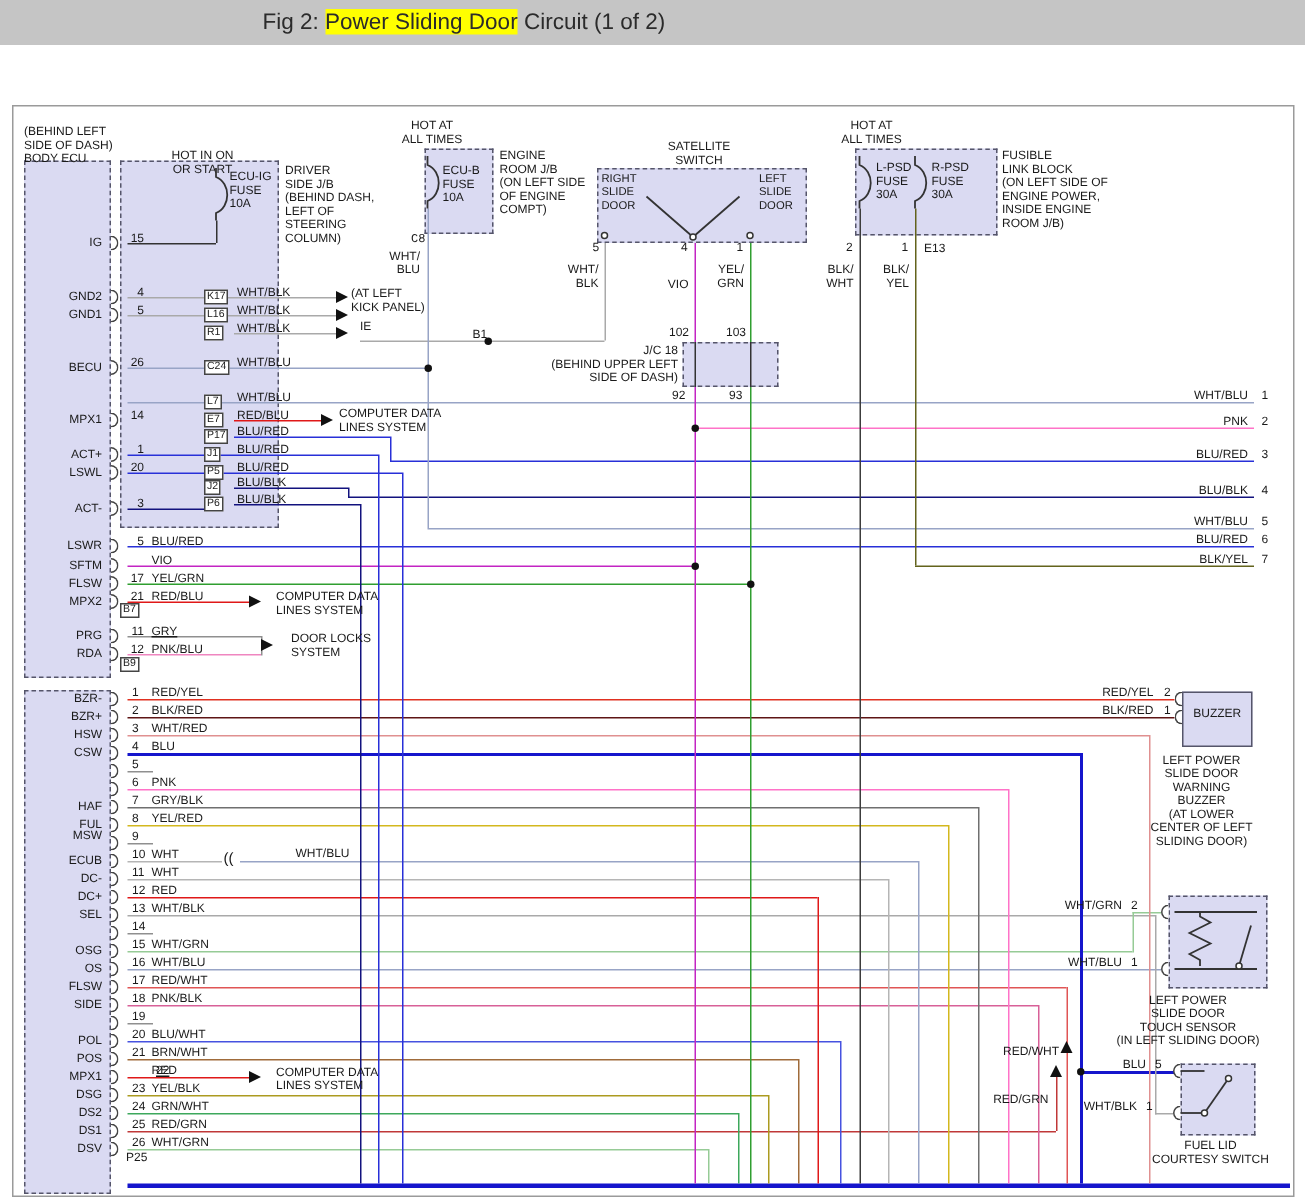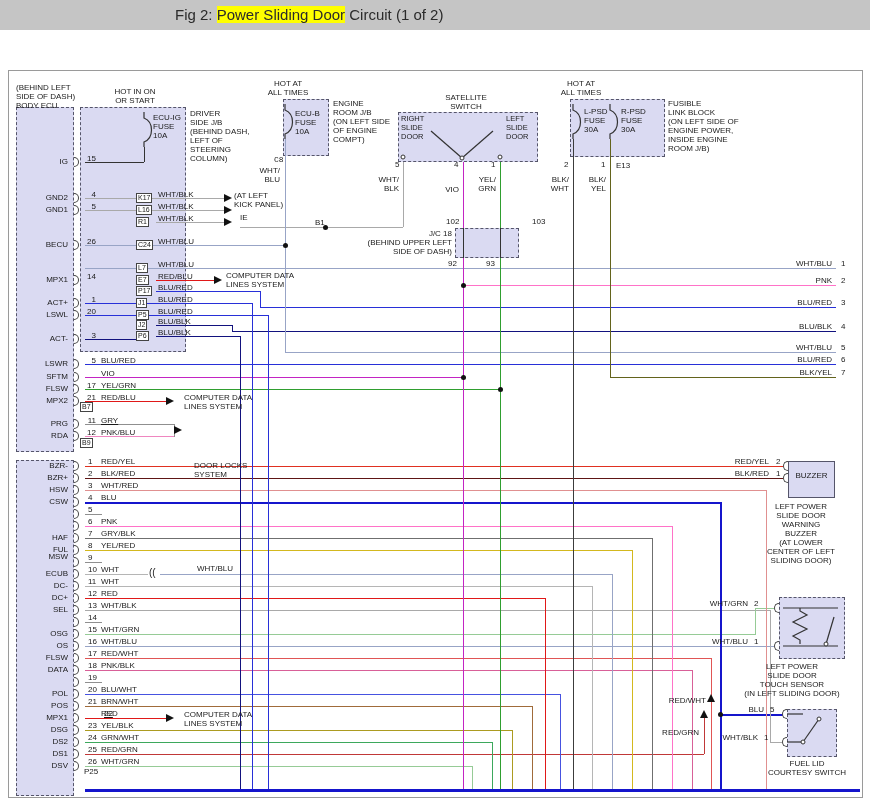--- a/index.html
+++ b/index.html
@@ -188,21 +188,21 @@
     <div class="txt" style="right: 802px; top: 552px; text-align: right;">MSW</div>
     <div class="txt" style="right: 802px; top: 533px; text-align: right;">HAF</div>
     <div class="txt" style="right: 802px; top: 545px; text-align: right;">FUL</div>
     <div class="txt" style="right: 802px; top: 569px; text-align: right;">ECUB</div>
     <div class="txt" style="right: 802px; top: 581px; text-align: right;">DC-</div>
     <div class="txt" style="right: 802px; top: 593px; text-align: right;">DC+</div>
     <div class="txt" style="right: 802px; top: 605px; text-align: right;">SEL</div>
     <div class="txt" style="right: 802px; top: 629px; text-align: right;">OSG</div>
     <div class="txt" style="right: 802px; top: 641px; text-align: right;">OS</div>
     <div class="txt" style="right: 802px; top: 653px; text-align: right;">FLSW</div>
-    <div class="txt" style="right: 802px; top: 665px; text-align: right;">DATA</div>
+    <div class="txt" style="right: 802px; top: 665px; text-align: right;">SIDE</div>
     <div class="txt" style="right: 802px; top: 689px; text-align: right;">POL</div>
     <div class="txt" style="right: 802px; top: 701px; text-align: right;">POS</div>
     <div class="txt" style="right: 802px; top: 713px; text-align: right;">MPX1</div>
     <div class="txt" style="right: 802px; top: 725px; text-align: right;">DSG</div>
     <div class="txt" style="right: 802px; top: 737px; text-align: right;">DS2</div>
     <div class="txt" style="right: 802px; top: 749px; text-align: right;">DS1</div>
     <div class="txt" style="right: 802px; top: 761px; text-align: right;">DSV</div>
     <div class="bump r" style="left: 74px; top: 461px;"></div>
     <div class="txt" style="left: 88px; top: 457px;">1</div>
     <div class="bump r" style="left: 74px; top: 473px;"></div>
@@ -337,21 +337,21 @@
     <div class="txt" style="right: 101px; top: 469px; text-align: right;">BLK/RED</div>
     <div class="txt" style="left: 776px; top: 469px;">1</div>
     <div class="txt" style="right: 122px; top: 599px; text-align: right;">WHT/GRN</div>
     <div class="txt" style="left: 754px; top: 599px;">2</div>
     <div class="txt" style="right: 122px; top: 637px; text-align: right;">WHT/BLU</div>
     <div class="txt" style="left: 754px; top: 637px;">1</div>
     <div class="txt" style="right: 106px; top: 705px; text-align: right;">BLU</div>
     <div class="txt" style="left: 770px; top: 705px;">5</div>
     <div class="txt" style="right: 112px; top: 733px; text-align: right;">WHT/BLK</div>
     <div class="txt" style="left: 764px; top: 733px;">1</div>
-    <div class="txt" style="left: 100px; top: 87px; width: 70px; text-align: center;">HOT IN ON
+    <div class="txt" style="left: 100px; top: 99px; width: 70px; text-align: center;">HOT IN ON
 OR START</div>
     <div class="txt" style="left: 253px; top: 79px; width: 70px; text-align: center;">HOT AT
 ALL TIMES</div>
     <div class="txt" style="left: 546px; top: 79px; width: 70px; text-align: center;">HOT AT
 ALL TIMES</div>
     <div class="txt" style="left: 190px; top: 109px;">DRIVER
 SIDE J/B
 (BEHIND DASH,
 LEFT OF
 STEERING
@@ -402,34 +402,34 @@
 YEL</div>
     <div class="txt" style="left: 395px; top: 160px;">5</div>
     <div class="txt" style="left: 454px; top: 160px;">4</div>
     <div class="txt" style="left: 491px; top: 160px;">1</div>
     <div class="txt" style="left: 564px; top: 160px;">2</div>
     <div class="txt" style="left: 601px; top: 160px;">1</div>
     <div class="txt" style="right: 418px; top: 229px; text-align: right;">J/C 18
 (BEHIND UPPER LEFT
 SIDE OF DASH)</div>
     <div class="txt" style="left: 446px; top: 217px;">102</div>
-    <div class="txt" style="left: 484px; top: 217px; margin-left: 48px;">103</div>
+    <div class="txt" style="left: 484px; top: 217px;">103</div>
     <div class="txt" style="left: 448px; top: 259px;">92</div>
     <div class="txt" style="left: 486px; top: 259px;">93</div>
     <div class="txt" style="left: 234px; top: 191px;">(AT LEFT
 KICK PANEL)</div>
     <div class="txt" style="left: 240px; top: 213px;">IE</div>
     <div class="txt" style="left: 315px; top: 218px;">B1</div>
     <div class="txt" style="left: 226px; top: 271px;">COMPUTER DATA
 LINES SYSTEM</div>
     <div class="txt" style="left: 184px; top: 393px;">COMPUTER DATA
 LINES SYSTEM</div>
     <div class="txt" style="left: 184px; top: 710px;">COMPUTER DATA
 LINES SYSTEM</div>
-    <div class="txt" style="left: 194px; top: 421px; margin-top: 40px;">DOOR LOCKS
+    <div class="txt" style="left: 194px; top: 421px;">DOOR LOCKS
 SYSTEM</div>
     <div class="txt tag" style="left: 80px; top: 402px;">B7</div>
     <div class="txt tag" style="left: 80px; top: 438px;">B9</div>
     <div class="txt" style="left: 84px; top: 767px;">P25</div>
     <div class="txt" style="left: 149px; top: 567px; font-size: 10px; line-height: 12px;">((</div>
     <div class="txt" style="left: 197px; top: 564px;">WHT/BLU</div>
     <div class="txt" style="right: 164px; top: 696px; text-align: right;">RED/WHT</div>
     <div class="txt" style="right: 171px; top: 728px; text-align: right;">RED/GRN</div>
     <div class="txt" style="left: 788px; top: 471px; width: 47px; text-align: center;">BUZZER</div>
     <div class="txt" style="left: 750px; top: 502px; width: 102px; text-align: center;">LEFT POWER

